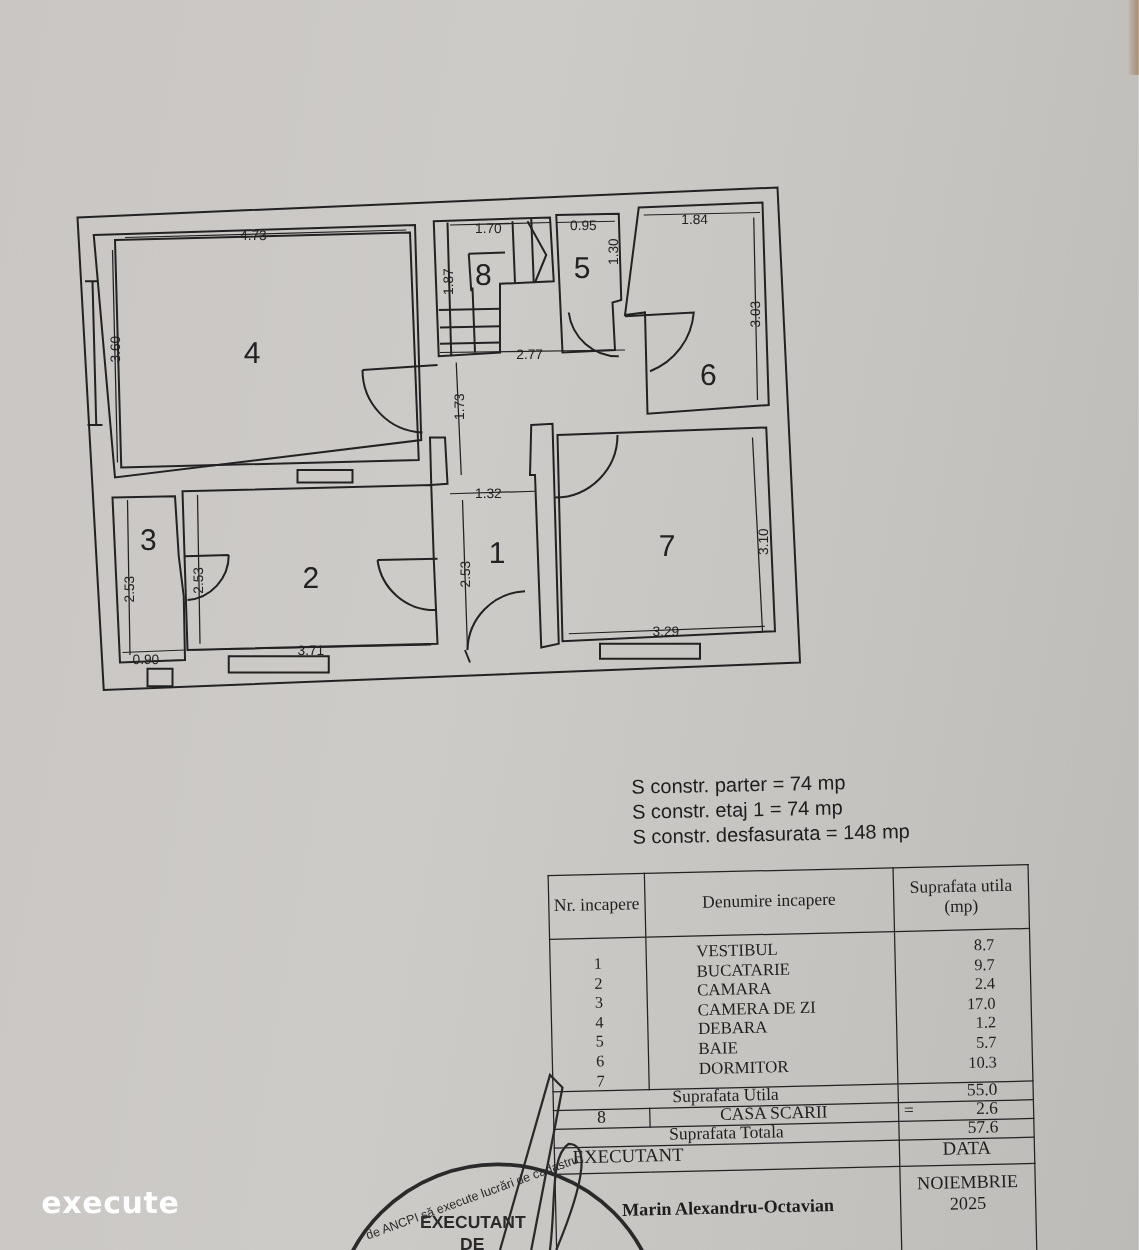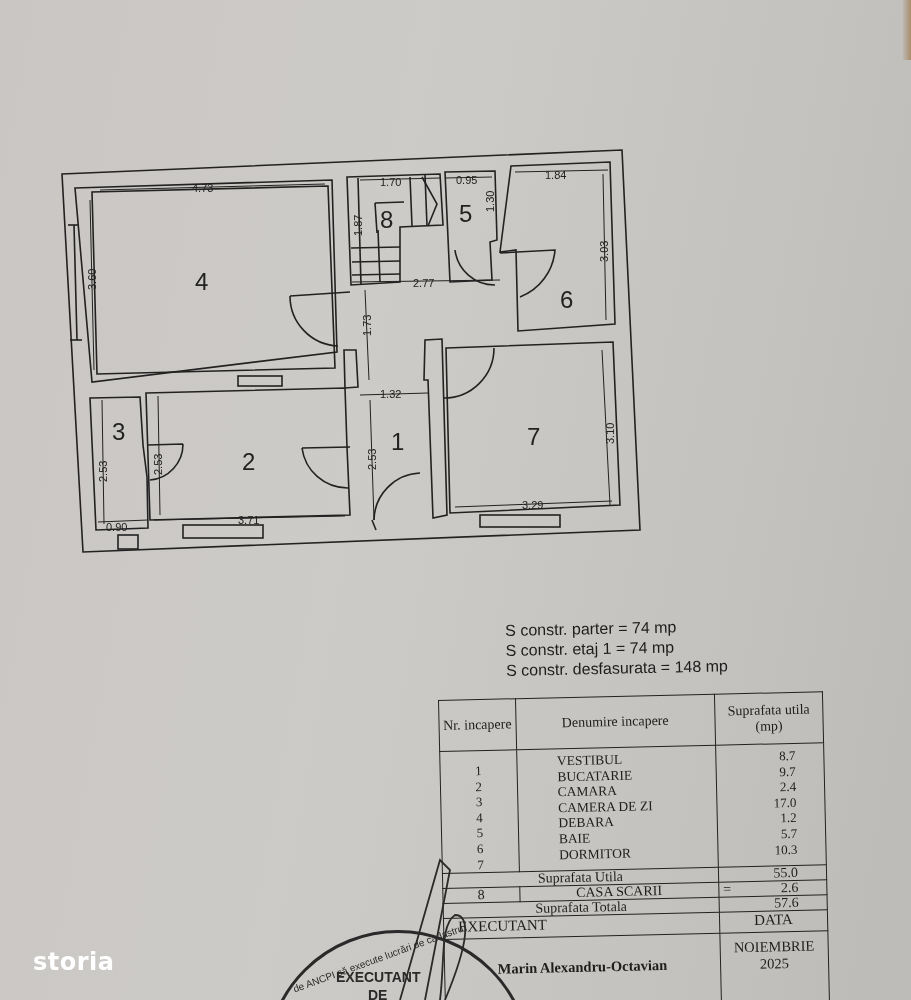--- a/index.html
+++ b/index.html
@@ -220,13 +220,13 @@
   <div class="t2">DE</div>
 </div>
 
 <svg class="sign" width="911" height="1000">
   <g stroke="#2a2a2a" stroke-width="1.8" fill="none">
     <path d="M400,1000 L440,860 L450,870 L425,1000"></path>
     <path d="M445,1000 C470,940 470,915 455,915 C440,925 445,960 440,1000"></path>
   </g>
 </svg>
 
-<div class="logo">storia</div>
+<div class="logo">execute</div>
 
 </body></html>

